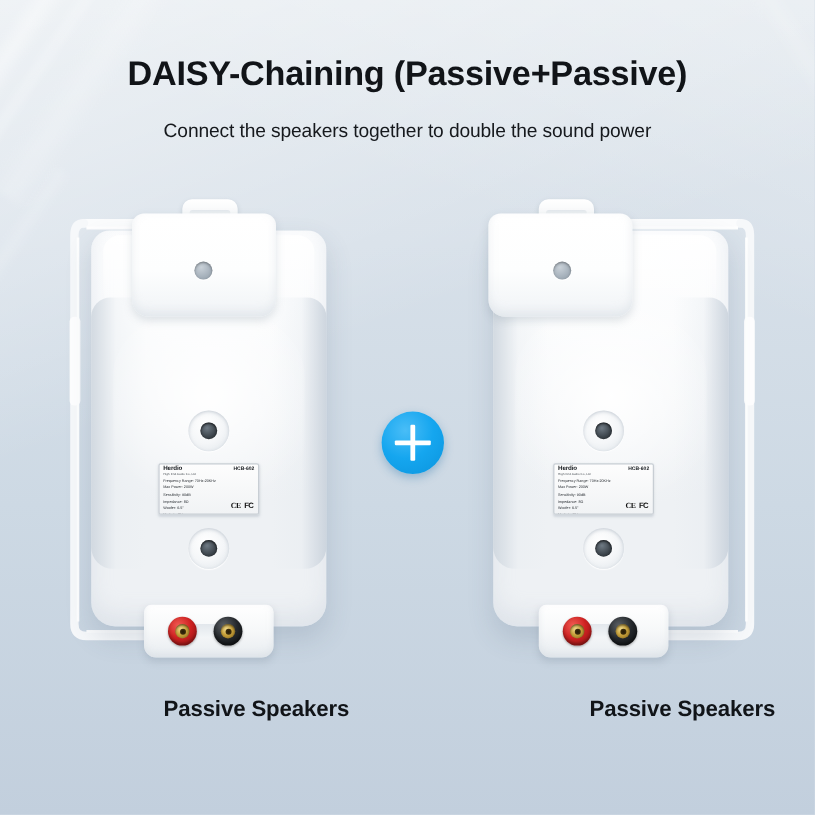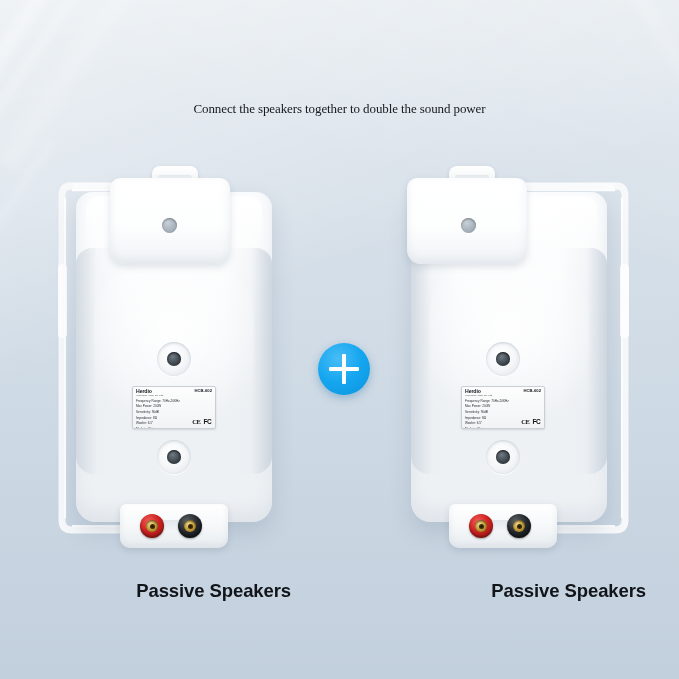--- a/index.html
+++ b/index.html
@@ -24,21 +24,21 @@
   .s3{left:70px;top:-110px;width:40px;height:300px;transform:rotate(34deg);opacity:.35;}
   .s4{left:-30px;top:120px;width:18px;height:260px;transform:rotate(34deg);opacity:.3;}
   .s5{right:-40px;top:-30px;width:30px;height:260px;transform:rotate(-32deg);opacity:.30;}
 
   .title{
     position:absolute;left:0;right:0;top:46px;text-align:center;
     font-size:28.5px;font-weight:bold;color:#111418;letter-spacing:-.2px;
   }
   .subtitle{
     position:absolute;left:0;right:0;top:101px;text-align:center;
-    font-size:13px;font-weight:normal;color:#16191d;letter-spacing:-.1px;font-family:Liberation Serif, serif;
+    font-size:16px;font-weight:normal;color:#16191d;letter-spacing:-.1px;
   }
 
   .unit{position:absolute;top:168px;width:250px;height:390px;}
   .unit.left{left:48px;}
   .unit.right{left:389px;}
 
   
   .bracket{position:absolute;inset:0;}
   .bracket svg{position:absolute;left:0;top:0;overflow:visible;}
 
@@ -166,20 +166,21 @@
 <body>
 
 <div class="stage">
 
   <div class="streak s1"></div>
   <div class="streak s2"></div>
   <div class="streak s3"></div>
   <div class="streak s4"></div>
   <div class="streak s5"></div>
 
+  <div class="title">DAISY-Chaining (Passive+Passive)</div>
   <div class="subtitle">Connect the speakers together to double the sound power</div>
 
   <div class="unit left">
 
     <div class="bracket">
       <svg width="250" height="390" viewBox="0 0 250 390">
         <path d="M22 18 L168 18 Q176 18 176 26 L176 34" fill="none" stroke="#fbfcfd" stroke-width="7" stroke-linecap="round"></path>
         <path d="M22 18 Q14 18 14 28 L14 352 Q14 362 24 362 L150 362" fill="none" stroke="#f6f8fa" stroke-width="7" stroke-linecap="round"></path>
         <path d="M24 22 L164 22" fill="none" stroke="#ffffff" stroke-width="2.4" opacity=".95"></path>
         <path d="M17 30 L17 350" fill="none" stroke="#ffffff" stroke-width="2.2" opacity=".9"></path>

